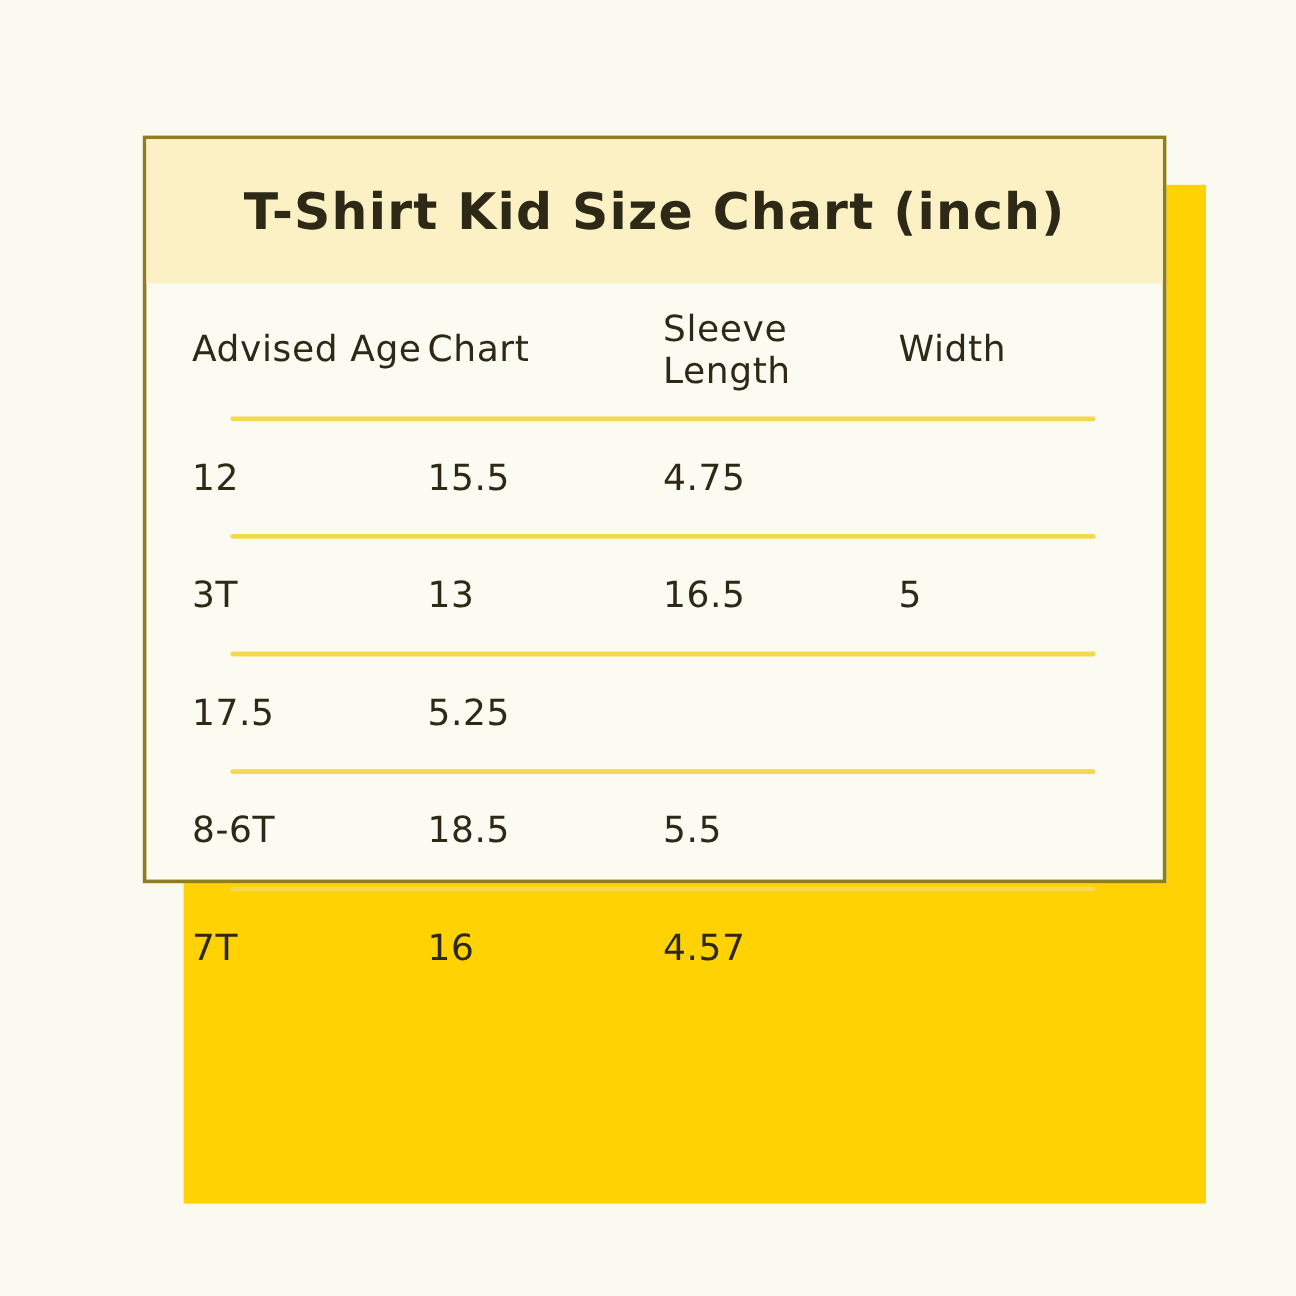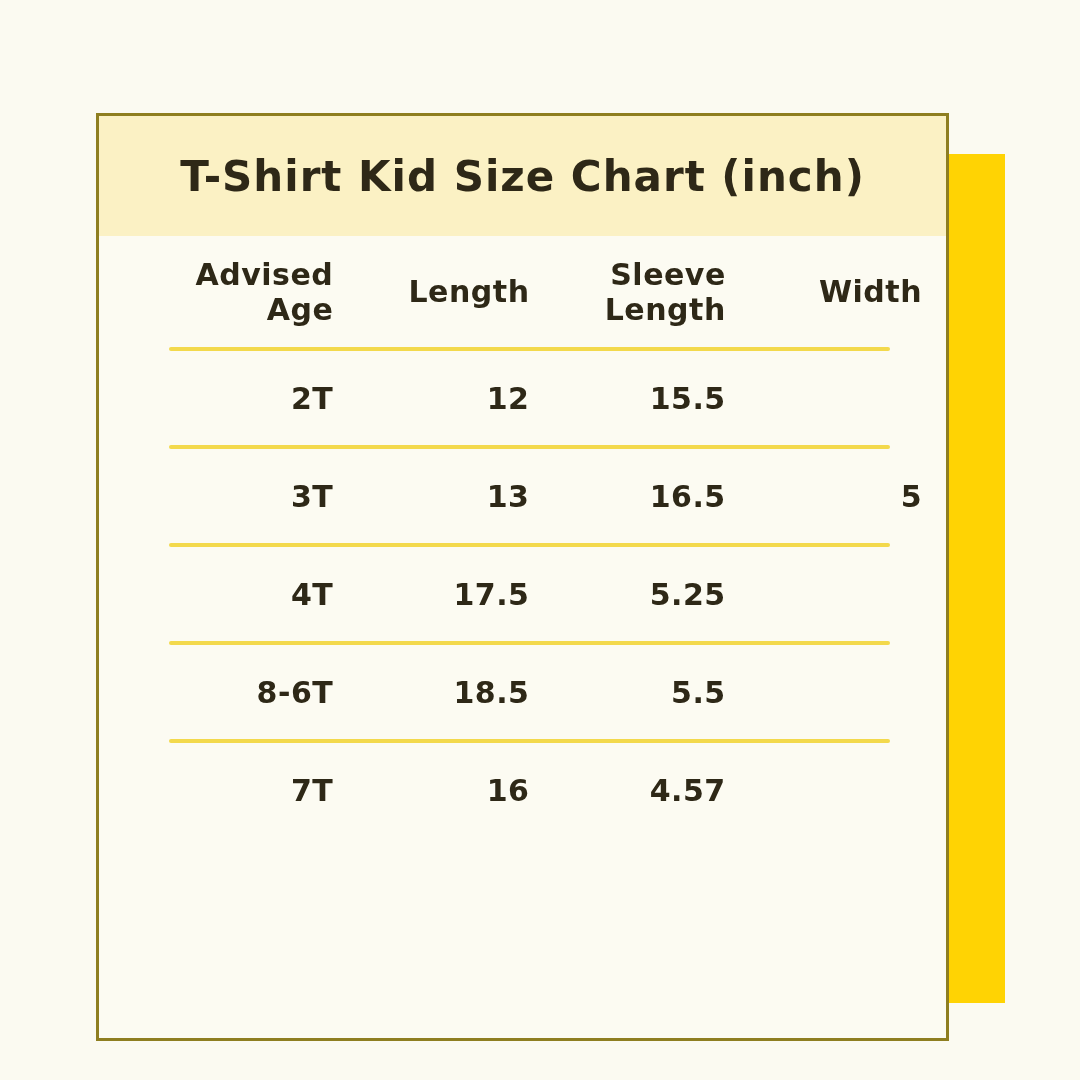--- a/index.html
+++ b/index.html
@@ -21,22 +21,22 @@
     position: relative;
   }
   .shadow-rect {
     position: absolute;
     left: 153px; top: 154px;
     width: 852px; height: 849px;
     background: var(--shadow-yellow);
   }
   .card {
     position: absolute;
-    left: 96px; top: 113px;
-    width: 853px; height: 928px;
+    left: 119px; top: 113px;
+    width: 853px; height: 623px;
     background: var(--card-bg);
     border: 3px solid var(--card-border);
   }
   .card-header {
     position: absolute;
     left: 0; top: 0; right: 0;
     height: 120px;
     background: var(--header-band);
     display: flex;
     align-items: center;
@@ -50,24 +50,24 @@
   }
   .size-table {
     position: absolute;
     left: 38px; top: 120px;
     width: 785px;
   }
   .row {
     display: grid;
     grid-template-columns: repeat(4, 1fr);
     align-items: center;
-    text-align: right;
+    text-align: left;
     height: 94px;
     font-size: 30px;
-    font-weight: 700;
+    font-weight: 400;
     letter-spacing: 0.5px;
   }
   .row.header-row {
     height: 111px;
     font-size: 30px;
   }
   .divider {
     height: 4px;
     background: var(--divider);
     border-radius: 2px;
@@ -82,46 +82,45 @@
 <div class="card">
 
   <div class="card-header">
     <h1 class="card-title">T-Shirt Kid Size Chart (inch)</h1>
   </div>
 
   <div class="size-table">
 
     <div class="row header-row">
       <div class="cell th">Advised Age</div>
-      <div class="cell th">Length</div>
+      <div class="cell th">Chart</div>
       <div class="cell th">Sleeve Length</div>
       <div class="cell th">Width</div>
     </div>
 
     <div class="divider"></div>
 
     <div class="row">
-      <div class="cell">2T</div>
       <div class="cell">12</div>
       <div class="cell">15.5</div>
+      <div class="cell">4.75</div>
     </div>
 
     <div class="divider"></div>
 
     <div class="row">
       <div class="cell">3T</div>
       <div class="cell">13</div>
       <div class="cell">16.5</div>
       <div class="cell">5</div>
     </div>
 
     <div class="divider"></div>
 
     <div class="row">
-      <div class="cell">4T</div>
       <div class="cell">17.5</div>
       <div class="cell">5.25</div>
     </div>
 
     <div class="divider"></div>
 
     <div class="row">
       <div class="cell">8-6T</div>
       <div class="cell">18.5</div>
       <div class="cell">5.5</div>

